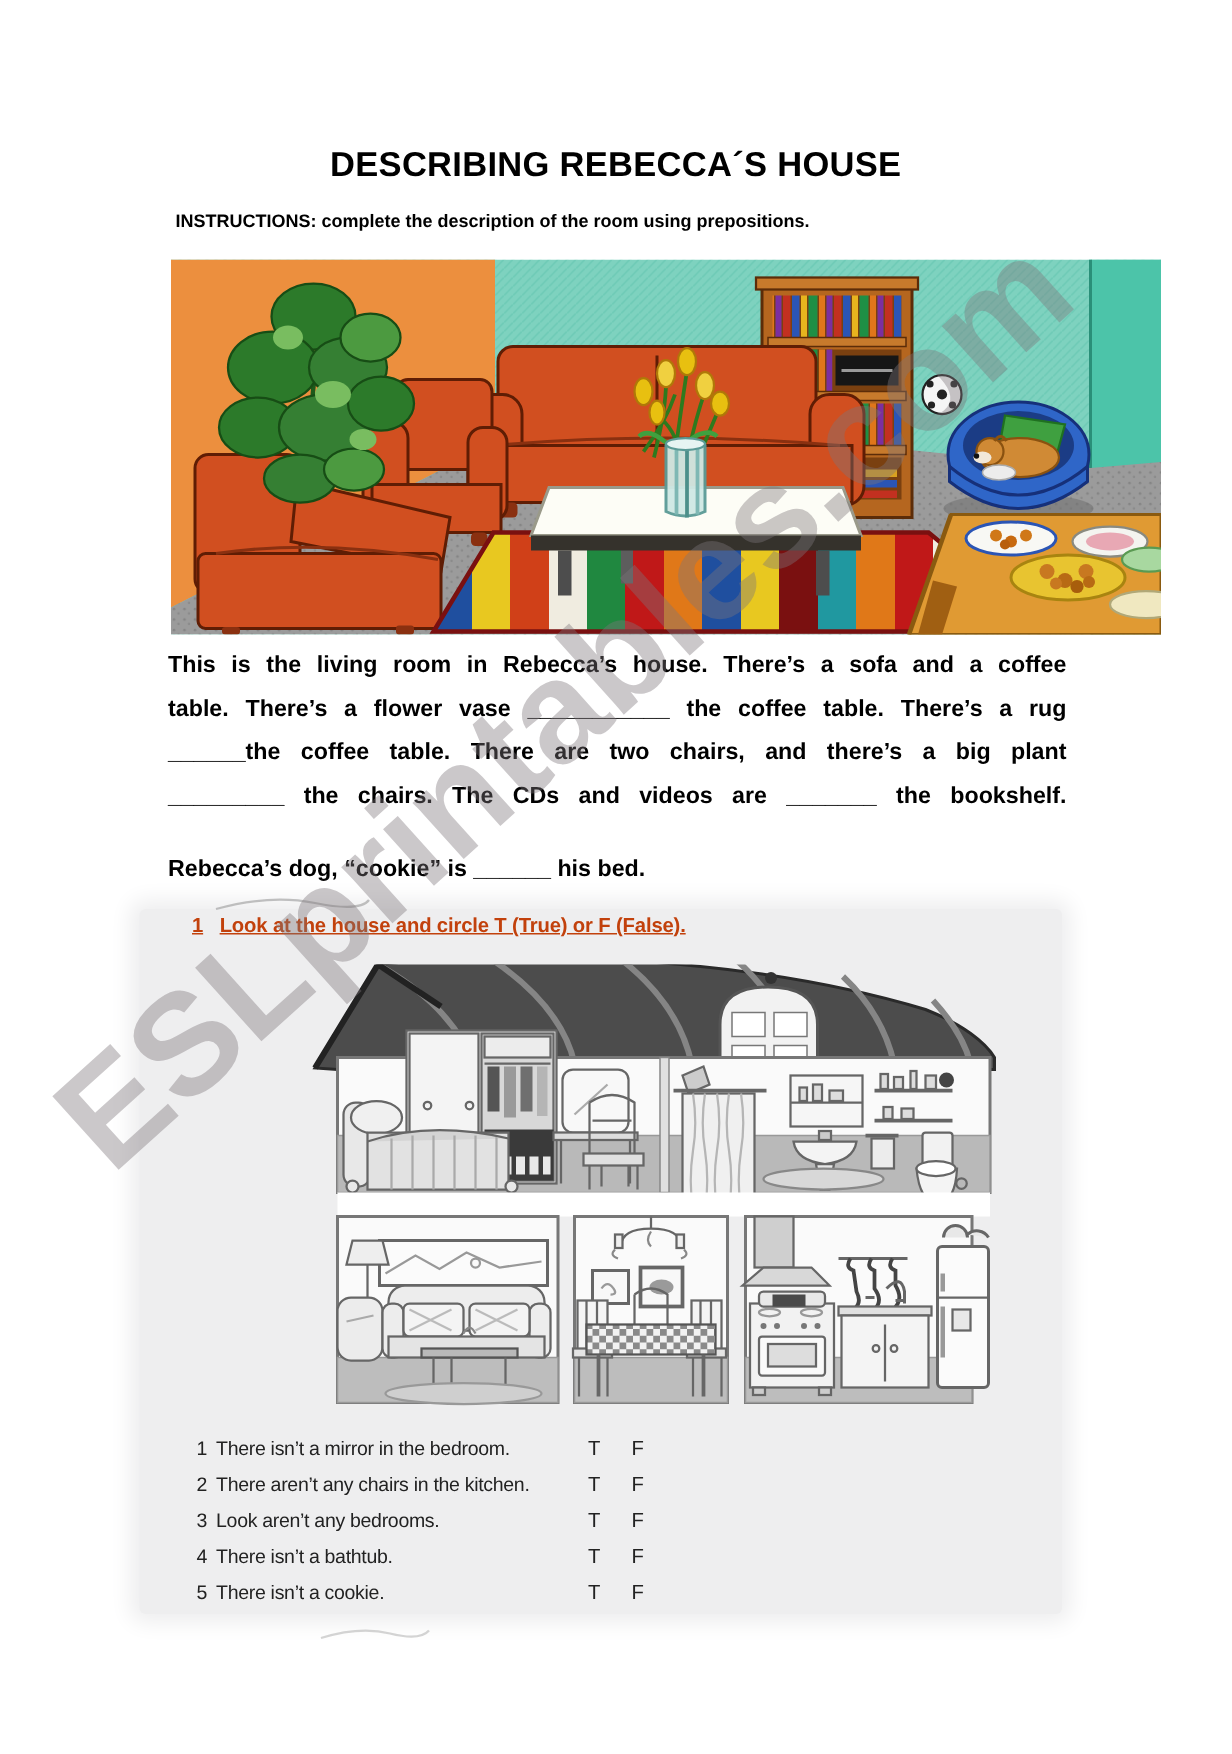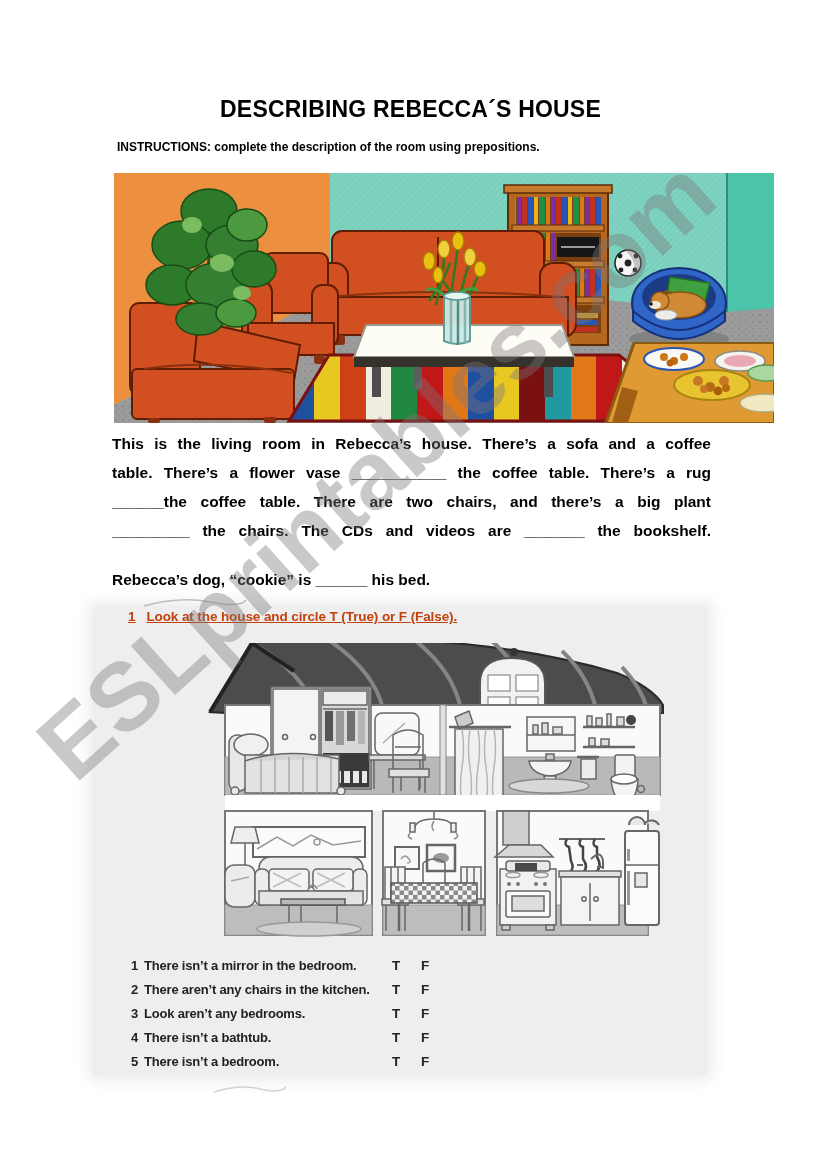--- a/index.html
+++ b/index.html
@@ -11,21 +11,21 @@
   #living-pic{left:114px;top:173px;width:660px;height:250px;}
   #para{left:112px;top:429px;width:599px;font-size:15.5px;font-weight:bold;line-height:29px;}
   .pline{text-align:justify;text-align-last:justify;white-space:normal;}
   .pline.last{text-align:left;text-align-last:left;margin-top:20px;}
   #scan{left:93px;top:606px;width:615px;height:470px;background:#eeeeef;border-radius:4px;
         box-shadow:0 0 14px 6px #eeeeef;}
   #ex-head{left:35px;top:3px;font-size:13.5px;font-weight:bold;color:#c2410c;letter-spacing:-0.1px;text-decoration:underline;}
   #ex-head .num{margin-right:11px;}
   #house-pic{left:104px;top:37px;width:470px;height:306px;}
   #tf{left:38px;top:347px;font-size:13px;color:#222;letter-spacing:-0.2px;}
-  .tf-row{display:grid;grid-template-columns:250px 30px 28px;align-items:center;height:24px;font-weight:bold;}
+  .tf-row{display:grid;grid-template-columns:250px 30px 28px;align-items:center;height:24px;}
   .tf-row .stmt .n{margin-right:6px;}
   .tf-letter{text-align:center;font-size:13.5px;}
   #watermark{left:85px;top:700px;transform:rotate(-42deg);transform-origin:0 100%;
              font-size:96px;font-weight:bold;color:rgba(126,118,122,0.40);
              white-space:nowrap;pointer-events:none;z-index:5;line-height:96px;}
   svg{display:block;}
 </style>
 </head>
 <body>
 
@@ -542,21 +542,21 @@
         <span class="stmt"><span class="n">3</span><span>Look aren’t any bedrooms.</span></span>
         <span class="tf-letter">T</span>
         <span class="tf-letter">F</span>
       </div>
       <div class="tf-row">
         <span class="stmt"><span class="n">4</span><span>There isn’t a bathtub.</span></span>
         <span class="tf-letter">T</span>
         <span class="tf-letter">F</span>
       </div>
       <div class="tf-row">
-        <span class="stmt"><span class="n">5</span><span>There isn’t a bedroom.</span></span>
+        <span class="stmt"><span class="n">5</span><span>There isn’t a cookie.</span></span>
         <span class="tf-letter">T</span>
         <span class="tf-letter">F</span>
       </div>
     </div>
   </div>
 
   <svg class="abs" style="left:140px;top:594px;" width="110" height="18">
     <path d="M4,12 Q40,2 70,8 T106,6" fill="none" stroke="#9a9a9a" stroke-width="1.5" opacity=".6"></path>
   </svg>
   <svg class="abs" style="left:210px;top:1082px;" width="80" height="14">

